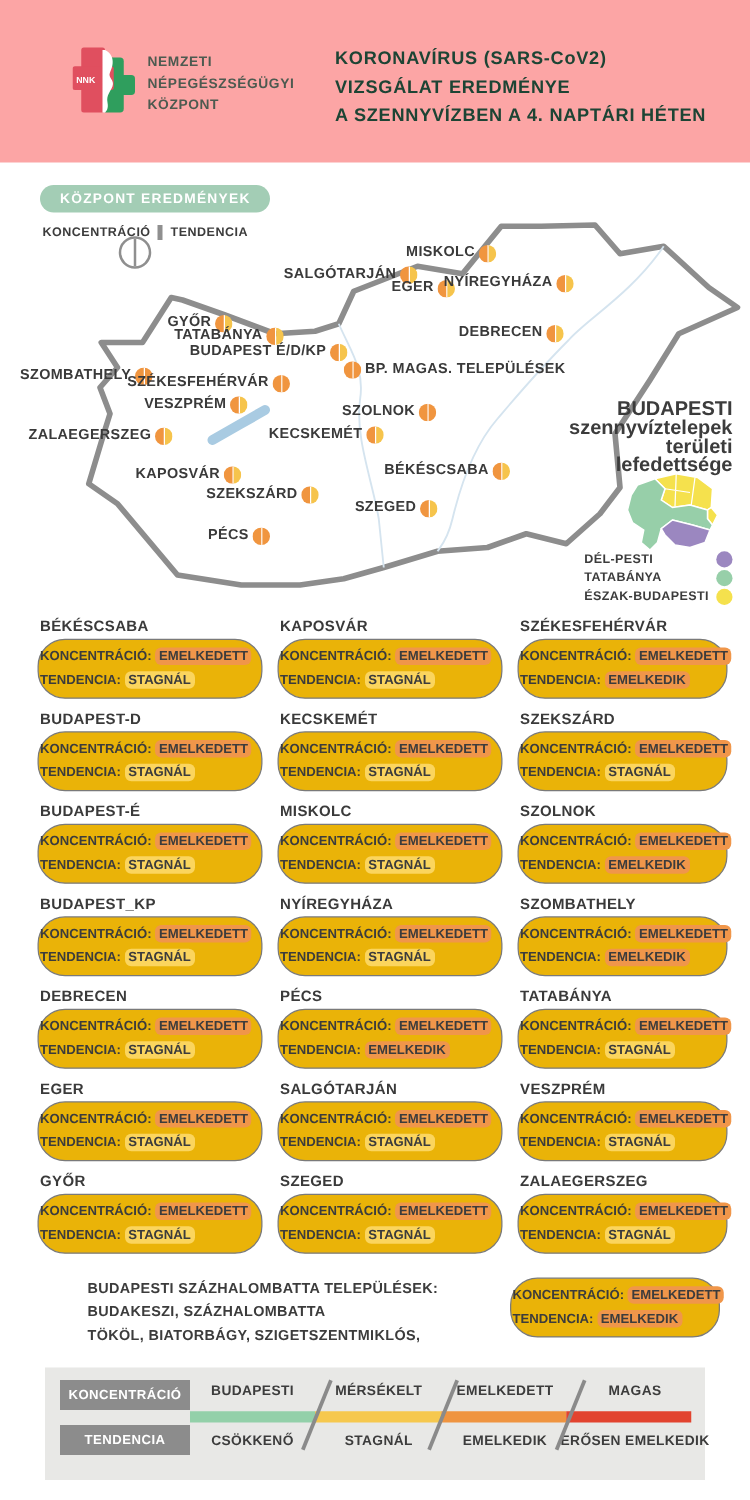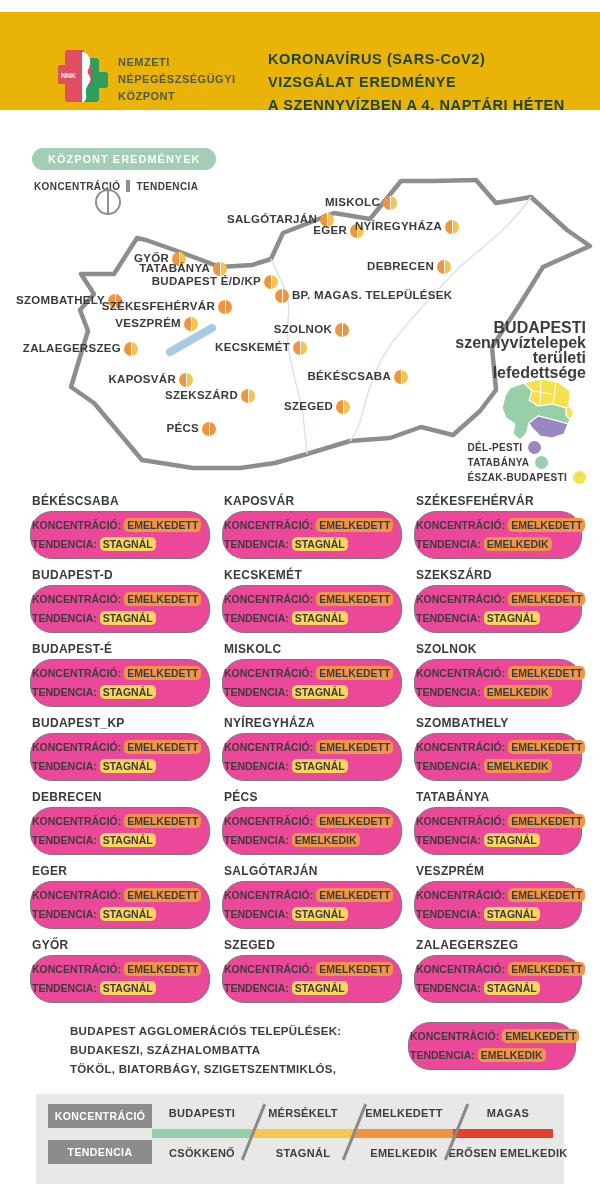--- a/index.html
+++ b/index.html
@@ -1,20 +1,20 @@
 <!DOCTYPE html>
 <html><head>
 <meta charset="utf-8">
 <style>
   html,body{margin:0;padding:0;}
   body{width:600px;height:1200px;background:#ffffff;font-family:"Liberation Sans",sans-serif;position:relative;overflow:hidden;}
   .stage{position:absolute;inset:0;width:600px;height:1200px;}
 
   
-  .header{position:absolute;left:0;top:0;width:600px;height:98px;background:#eab308;margin-top:12px;}
+  .header{position:absolute;left:0;top:0;width:600px;height:130px;background:#fca5a5;}
   .logo{position:absolute;left:58px;top:36px;width:52px;height:60px;}
   .org{position:absolute;left:118px;top:42px;font-size:11px;font-weight:bold;color:#4d5a50;letter-spacing:.5px;line-height:17px;}
   .title{position:absolute;left:268px;top:36px;font-size:14.5px;font-weight:bold;color:#1d4434;letter-spacing:.6px;line-height:23px;}
 
   
   .badge{position:absolute;left:32px;top:148px;height:22px;padding:0 16px;border-radius:12px;background:#a3cdb5;color:#fff;
          font-size:11px;font-weight:bold;letter-spacing:1px;display:flex;align-items:center;}
   .mlegend{position:absolute;left:34px;top:180px;display:flex;align-items:center;gap:6px;font-size:10px;font-weight:bold;color:#3c3c3c;letter-spacing:.4px;}
   .mlegend .bar{width:4px;height:12px;background:#8f8f8f;}
   .micon{position:absolute;left:95px;top:189px;width:22px;height:22px;border:2.5px solid #8f8f8f;border-radius:50%;background:#fff;}
@@ -28,28 +28,28 @@
   .half-r{width:50%;background:#f6c44c;}
   .city[data-level="emelkedik"] .half-r{background:#f0953f;}
   .city .clabel{position:absolute;top:-7px;white-space:nowrap;font-size:11.5px;font-weight:bold;color:#3a3a3a;letter-spacing:.3px;}
   .city.side-left .clabel{right:10px;}
   .city.side-right .clabel{left:10px;}
 
   
   .inset-title{position:absolute;right:14px;top:320px;width:160px;text-align:right;font-size:16px;font-weight:bold;color:#3c3c3c;line-height:15px;}
   .inset-map{position:absolute;left:494px;top:378px;}
   .inset-legend{position:absolute;right:14px;top:440px;}
-  .inset-leg-row{display:flex;justify-content:flex-start;align-items:center;gap:6px;height:14px;margin-bottom:1px;}
+  .inset-leg-row{display:flex;justify-content:space-between;align-items:center;gap:6px;height:14px;margin-bottom:1px;}
   .inset-leg-label{font-size:10px;font-weight:bold;color:#3c3c3c;letter-spacing:.3px;}
   .dot{width:13px;height:13px;border-radius:50%;}
 
   
   .grid{position:absolute;left:30px;top:494px;width:552px;display:grid;grid-template-columns:180px 180px 168px;column-gap:12px;row-gap:9px;}
   .card-title{font-size:12px;font-weight:bold;color:#3a3a3a;letter-spacing:.3px;margin:0 0 3px 2px;}
-  .card-box{border:1.5px solid #7a7a7a;border-radius:22px;padding:4px 1px;background:#ec4899;}
+  .card-box{border:1.5px solid #7a7a7a;border-radius:22px;padding:4px 1px;background:#eab308;}
   .card-line{font-size:10.5px;font-weight:bold;color:#3c3c3c;line-height:19px;white-space:nowrap;}
   .hl{padding:1px 3px;border-radius:5px;}
   .hl[data-level="emelkedett"],.hl[data-level="emelkedik"]{background:#f0964a;}
   .hl[data-level="stagnal"]{background:#fbd55e;}
 
   
   .agglo-text{position:absolute;left:70px;top:1022px;font-size:11.5px;font-weight:bold;color:#3c3c3c;line-height:19px;letter-spacing:.3px;}
   .agglo-card{position:absolute;left:408px;top:1022px;width:168px;}
 
   
@@ -470,21 +470,21 @@
       <div class="card-cell">
         <div class="card-title">ZALAEGERSZEG</div>
         <div class="card-box">
           <div class="card-line"><span>KONCENTRÁCIÓ:</span> <span class="hl" data-level="emelkedett">EMELKEDETT</span></div>
           <div class="card-line"><span>TENDENCIA:</span> <span class="hl" data-level="stagnal">STAGNÁL</span></div>
         </div>
       </div>
     </div>
 
   <div class="agglo-text">
-    <div>BUDAPEST AGGLOMERÁCIÓS TELEPÜLÉSEK:</div>
+    <div>BUDAPESTI SZÁZHALOMBATTA TELEPÜLÉSEK:</div>
     <div>BUDAKESZI, SZÁZHALOMBATTA</div>
     <div>TÖKÖL, BIATORBÁGY, SZIGETSZENTMIKLÓS,</div>
   </div>
   <div class="agglo-card">
     <div class="card-box">
       <div class="card-line"><span>KONCENTRÁCIÓ:</span> <span class="hl" data-level="emelkedett">EMELKEDETT</span></div>
       <div class="card-line"><span>TENDENCIA:</span> <span class="hl" data-level="emelkedik">EMELKEDIK</span></div>
     </div>
   </div>
 

